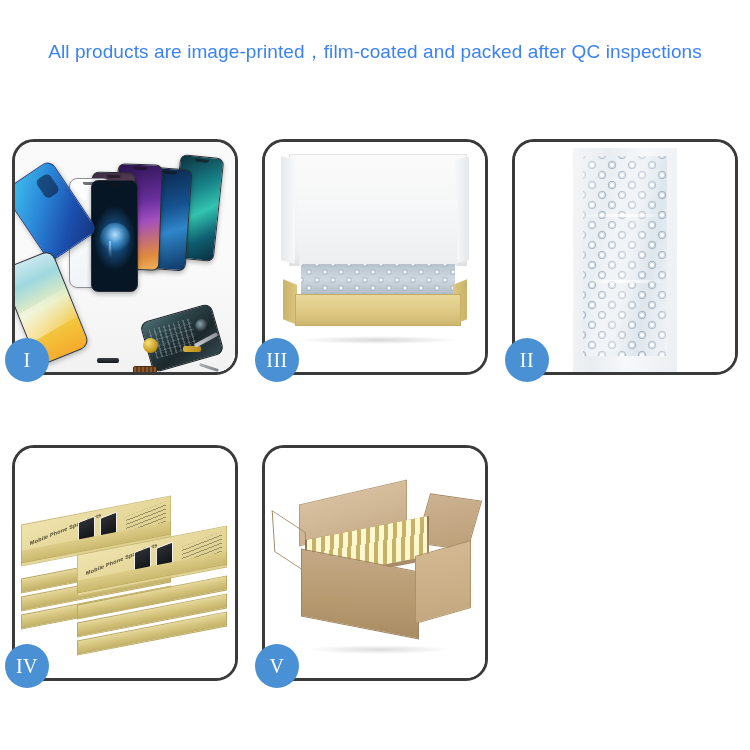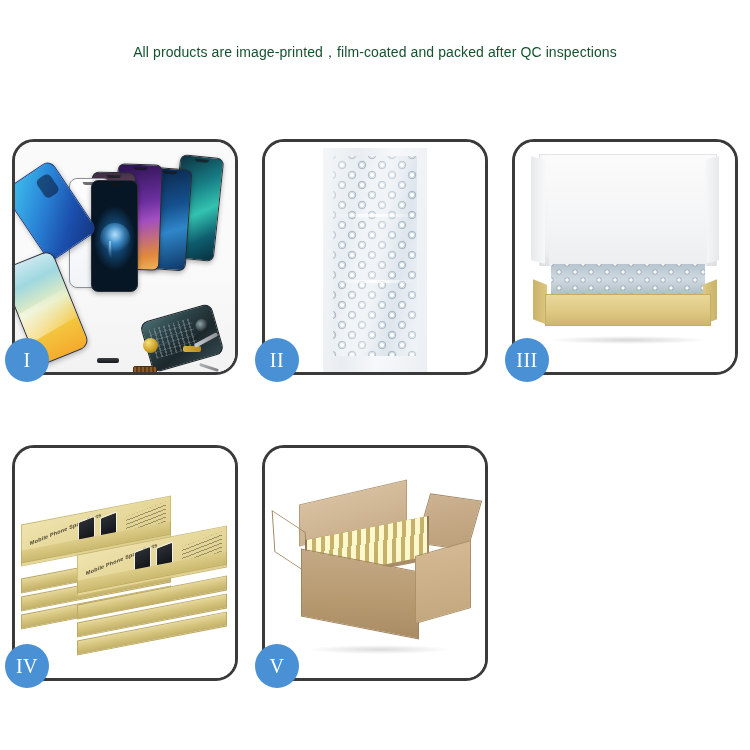--- a/index.html
+++ b/index.html
@@ -34,24 +34,24 @@
     font-weight: 400;
     letter-spacing: 1.4px;
     color: #0a0a0a;
     line-height: 40px;
     white-space: nowrap;
   }
 
   .subtitle {
     margin-top: 9px;
     font-family: "Liberation Sans", sans-serif;
-    font-size: 14px;
+    font-size: 19px;
     font-weight: 400;
     letter-spacing: 0.1px;
-    color: #14532d;
+    color: #3b82f6;
     line-height: 18px;
     white-space: nowrap;
   }
 
   
   .grid {
     position: absolute;
     top: 139px;
     left: 12px;
     width: 726px;
@@ -675,52 +675,52 @@
 
         <div class="part part-strip" style="left:82px; top:216px;"></div>
         <div class="part part-coin" style="left:128px; top:196px;"></div>
         <div class="part part-chip" style="left:118px; top:224px;"></div>
         <div class="part part-flex" style="left:168px; top:204px;"></div>
 
         <div class="part part-tool" style="left:178px; top:196px;"></div>
         <div class="part part-tweez" style="left:184px; top:224px;"></div>
       </div>
       <div class="badge">I</div>
-    </div>
-
-    <div class="panel">
-      <div class="panel-inner p2">
-        <div class="bw-sheet"></div>
-        <div class="bw-core">
-          <div class="bw-grid"></div>
-          <div class="bw-ring"></div>
-          <div class="bw-sheen"></div>
-          <div class="bw-fold" style="top:58px;"></div>
-          <div class="bw-fold" style="top:124px;"></div>
-        </div>
-      </div>
-      <div class="badge">II</div>
     </div>
 
     <div class="panel">
       <div class="panel-inner p3">
         <div class="b3-lid"></div>
         <div class="b3-lid-l"></div>
         <div class="b3-lid-r"></div>
         <div class="b3-foam"></div>
         <div class="b3-bubble"></div>
         <div class="b3-side-l"></div>
         <div class="b3-side-r"></div>
         <div class="b3-front"></div>
         <div class="b3-shadow"></div>
       </div>
       <div class="badge">III</div>
     </div>
 
     <div class="panel">
+      <div class="panel-inner p2">
+        <div class="bw-sheet"></div>
+        <div class="bw-core">
+          <div class="bw-grid"></div>
+          <div class="bw-ring"></div>
+          <div class="bw-sheen"></div>
+          <div class="bw-fold" style="top:58px;"></div>
+          <div class="bw-fold" style="top:124px;"></div>
+        </div>
+      </div>
+      <div class="badge">II</div>
+    </div>
+
+    <div class="panel">
       <div class="panel-inner p4">
         <div class="stack">
 
           <div class="kbox-plain" style="left:6px; top:116px;"></div>
           <div class="kbox-plain" style="left:6px; top:134px;"></div>
           <div class="kbox-plain" style="left:6px; top:152px;"></div>
 
           <div class="kbox" style="left:6px; top:62px;">
             <div class="top">
               <div class="label">Mobile Phone Spare Parts</div>

